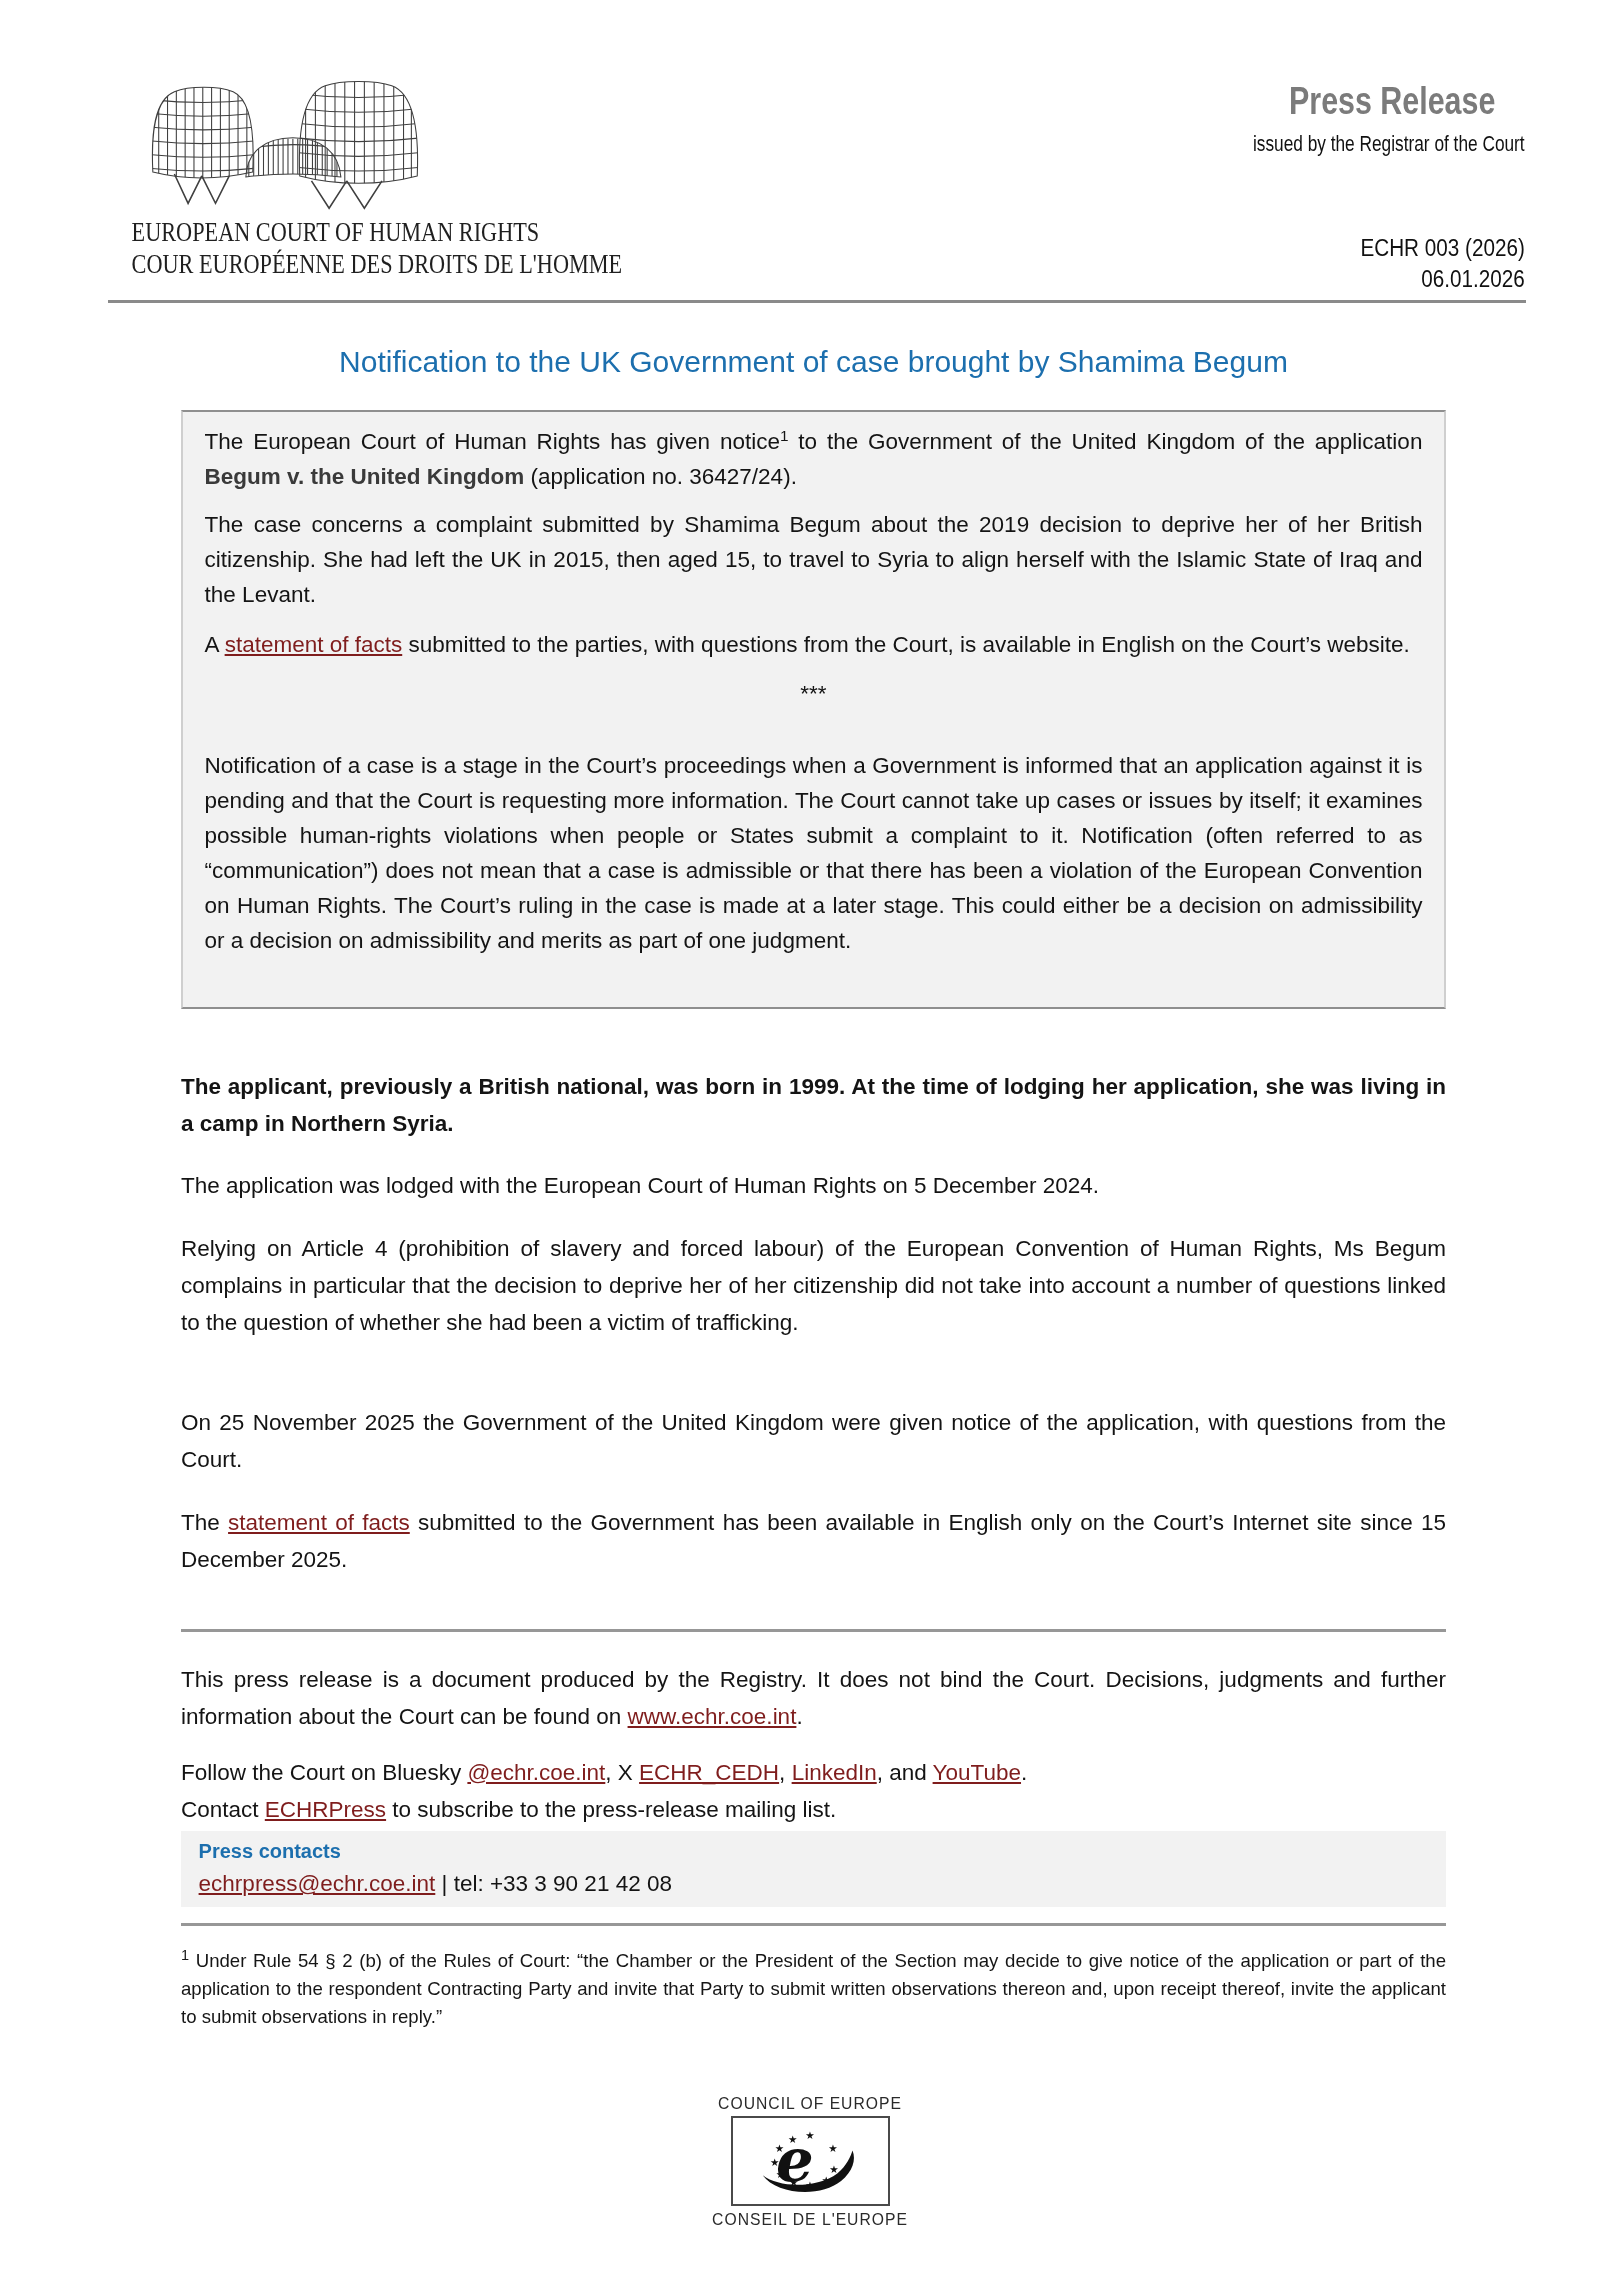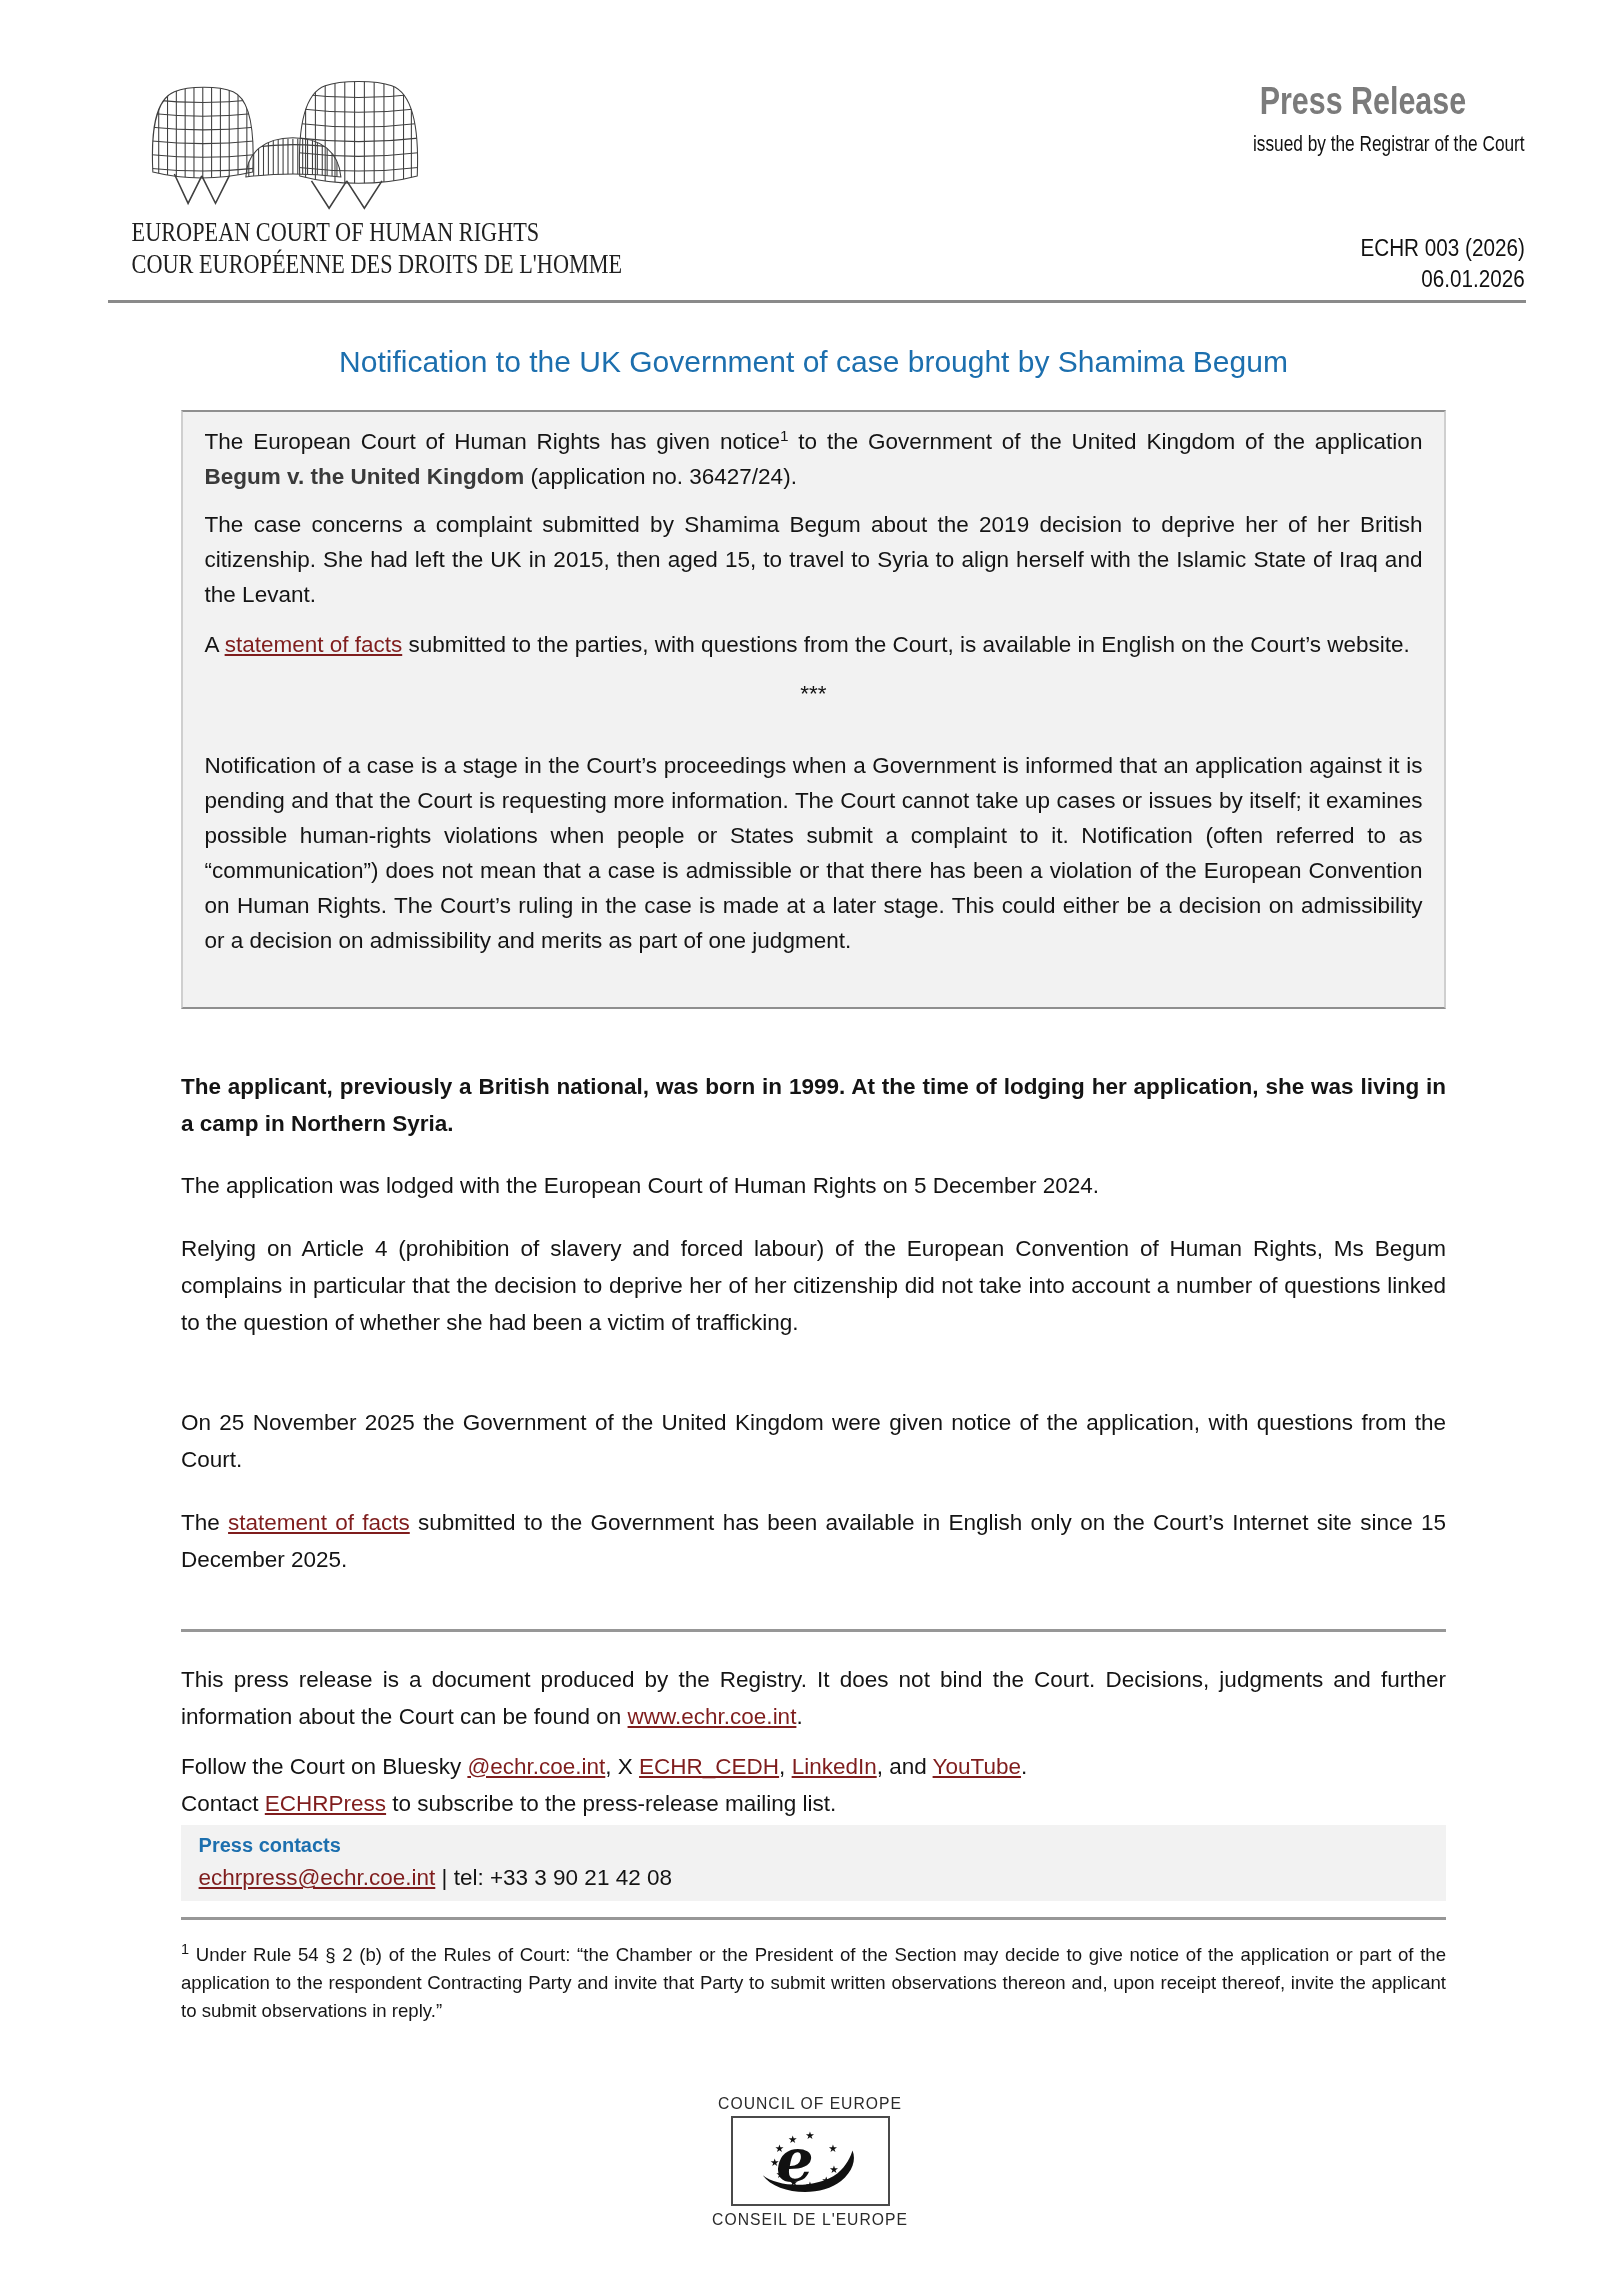--- a/index.html
+++ b/index.html
@@ -8,21 +8,21 @@
     position:relative; width:1620px; height:2292px; background:#ffffff;
     color:#1b1b1b; font-family:"Liberation Sans", sans-serif; overflow:hidden;
   }
   
   .hdr-logo { position:absolute; left:145px; top:78px; }
   .org-names {
     position:absolute; left:101px; top:216px; width:382px; text-align:center;
     font-family:"Liberation Serif", serif; font-size:26.5px; line-height:32px;
     color:#1f1f1f; white-space:nowrap; transform:scaleX(.84); transform-origin:50% 0;
   }
-  .hdr-right { position:absolute; right:95px; top:80px; text-align:left; }
+  .hdr-right { position:absolute; right:95px; top:80px; text-align:center; }
   .press-release {
     font-size:39px; font-weight:bold; color:#7b7b7b; line-height:41px;
     white-space:nowrap; transform:scaleX(.78); transform-origin:100% 50%;
   }
   .issued-by {
     font-size:21.6px; color:#111; line-height:25.5px; margin-top:9.8px;
     white-space:nowrap; transform:scaleX(.8); transform-origin:100% 50%;
   }
   .hdr-num {
     position:absolute; right:95px; top:233px; text-align:right; color:#111;
@@ -47,21 +47,21 @@
   .stars { text-align:center !important; }
   .case-bold { font-weight:bold; color:#3a3a3a; }
   sup.fnref { font-size:.68em; vertical-align:super; line-height:0; }
   a.lnk { color:#7f1d1d; text-decoration:underline; cursor:pointer; }
   p.body-p { margin:25.5px 0 0; text-align:justify; }
   p.body-p.first { margin-top:59px;font-weight:bold; }
   .min2 { min-height:74px; }
   .min4 { min-height:149px; }
   .rule { height:2.9px; background:#979797; margin-top:51px; }
   .registry-p { margin:29px 0 0; text-align:justify; min-height:74px; }
-  .follow-block { margin-top:13px; }
+  .follow-block { margin-top:19px; }
   .follow-block div { line-height:37px; }
   .press-box { margin-top:3.9px; background:#f2f2f2; padding:4.9px 17.6px 6.9px; }
   .press-heading { color:#1c6fae; font-weight:bold; font-size:20px; line-height:31px; }
   .press-line { line-height:33px; }
   .fn-rule { height:2.9px; background:#979797; margin-top:15.7px; }
   .footnote { margin-top:21.6px; font-size:18.6px; line-height:28px; text-align:justify; color:#161616; }
   .footnote sup { font-size:.78em; vertical-align:super; line-height:0; }
   
   .coe { position:absolute; left:0; top:2094px; width:100%; text-align:center;
          font-size:15.7px; letter-spacing:1px; color:#2a2a2a; line-height:19.6px; }

